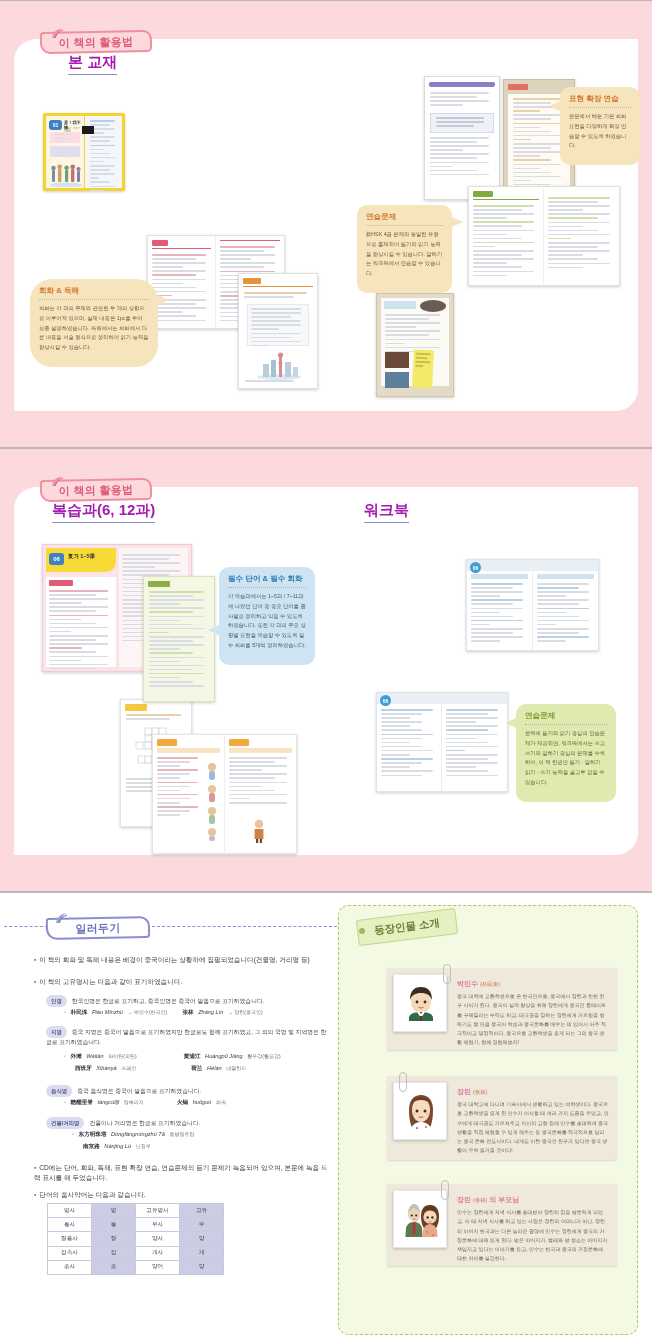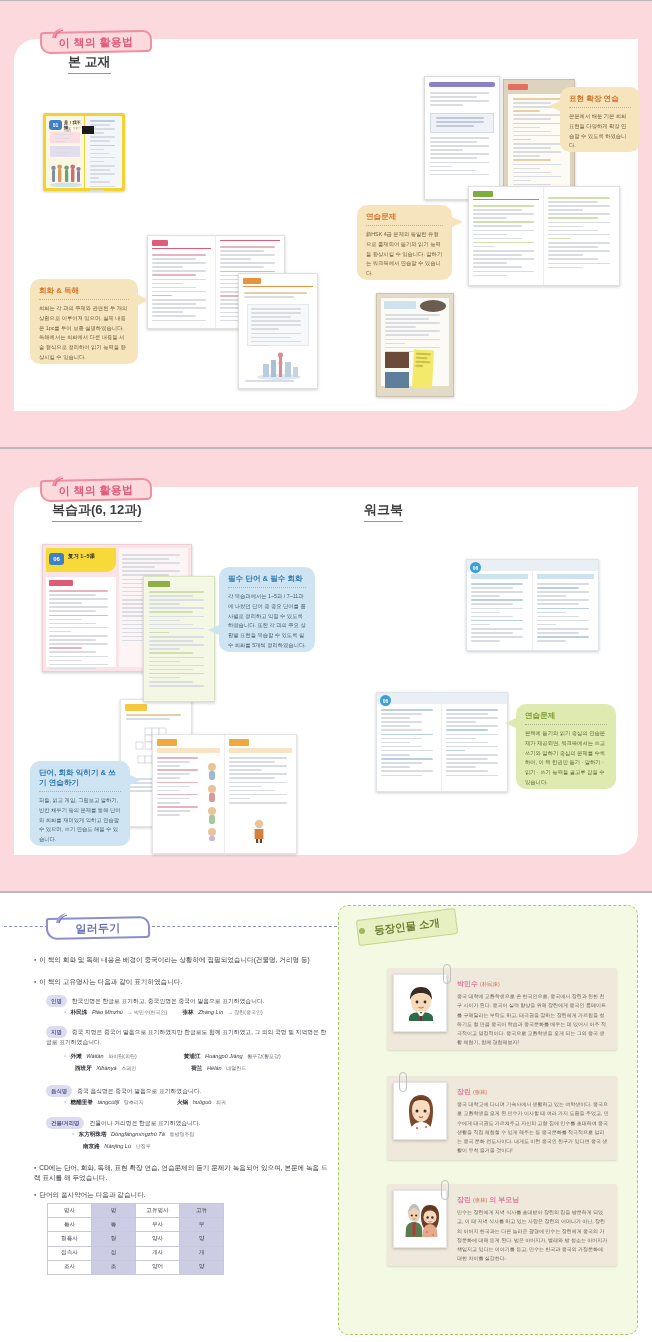--- a/index.html
+++ b/index.html
@@ -58,27 +58,27 @@
     background:#9fb85f; z-index:3;
   }
   .tag-badge .taglabel {
     position:absolute; left:6px; top:2px; width:100px; height:26px; z-index:4;
     display:flex; align-items:center; justify-content:center;
     font-size:10.5px; font-weight:bold; color:#6d7f35;
     transform: rotate(-7deg);
   }
 
   .section-title {
-    position:absolute; z-index:4; font-size:13px; font-weight:bold; color:#404040;
+    position:absolute; z-index:4; font-size:15px; font-weight:bold; color:#a21caf;
     border-bottom:1.2px solid #8b8fcc; padding-bottom:2px;
   }
 
   
   .callout {
-    position:absolute; z-index:6; border-radius:10px; padding:7px 9px 1px 9px;
+    position:absolute; z-index:6; border-radius:10px; padding:7px 9px 14px 9px;
   }
   .callout .ctitle {
     font-size:7.6px; font-weight:bold; margin:0 0 4px 0; padding-bottom:3px;
     border-bottom:1px dotted rgba(0,0,0,.22);
   }
   .callout .cbody { font-size:5.3px; line-height:1.85; color:#5a5348; }
   .callout .cstep { font-size:5.3px; line-height:1.9; color:#5a5348; }
 
   .callout.cream { background:#f6e4bd; }
   .callout.cream .ctitle { color:#d4762e; }
@@ -399,21 +399,21 @@
               <circle cx="25.5" cy="13" r="2" fill="#d88b95"></circle>
             </g>
           <rect x="38" y="17" width="5" height="10" fill="#c5d6e2"></rect>
         </svg>
       </span>
       <div class="lines" style="top:106px; left:6px; right:6px;">
         <div class="ln m"></div>
       </div>
     </div>
 
-    <div class="callout cream" style="left:30px; top:278px; width:108px;">
+    <div class="callout cream" style="left:30px; top:278px; width:128px;border-radius:22px;">
       <div class="ctitle">회화 &amp; 독해</div>
       <div class="cbody">회화는 각 과의 주제와 관련된 두 개의 상황으로 이루어져 있으며, 실제 내용은 1pc를 두어 보충 설명하였습니다. 독해에서는 회화에서 다룬 내용을 서술 형식으로 정리하여 읽기 능력을 향상시킬 수 있습니다.</div>
       <span class="tail r-cream" style="right:-11px; top:16px;"></span>
     </div>
 
     <div class="spread" style="left:468px; top:185px; width:152px; height:100px; border:1px solid #e0e0e0;">
       <div style="position:absolute; left:0; top:0; width:50%; bottom:0; border-right:1px solid #eee;">
         <div style="position:absolute; left:4px; top:4px; width:20px; height:6px; background:#7fae3f; border-radius:1px;"></div>
         <div style="position:absolute; left:4px; top:12px; right:4px; height:1.2px; background:#7fae3f;"></div>
         <div class="lines" style="top:18px; left:4px; right:4px;">
@@ -755,25 +755,20 @@
           <svg width="16" height="24" viewBox="0 0 16 24">
             <circle cx="8" cy="5" r="4.2" fill="#e8c49a"></circle>
             <path d="M3.6 10 h8.8 v10 h-8.8 z" fill="#d4803f"></path>
             <rect x="5" y="20" width="2.2" height="4" fill="#5a4a3a"></rect>
               <rect x="8.8" y="20" width="2.2" height="4" fill="#5a4a3a"></rect>
           </svg>
         </span>
       </div>
     </div>
 
-    <div class="callout blue" style="left:30px; top:312px; width:100px;">
-      <div class="ctitle">단어, 회화 익히기 &amp; 쓰기 연습하기</div>
-      <div class="cbody">퍼즐, 읽고 게임, 그림보고 말하기, 빈칸 채우기 등의 문제를 통해 단어와 회화를 재미있게 익히고 연습할 수 있으며, 쓰기 연습도 해볼 수 있습니다.</div>
-      <span class="tail r-blue" style="right:-11px; top:14px;"></span>
-    </div>
 
     <div class="spread" style="left:376px; top:243px; width:132px; height:100px; border:1px solid #dfe4ea;">
       <div style="position:absolute; left:0; top:0; right:0; height:11px; background:#eaeff5;"></div>
       <div class="chapnum" style="left:3px; top:2px; background:#3f9fd4; border-radius:50%; width:11px; height:11px; font-size:5px;">06</div>
       <div style="position:absolute; left:0; top:0; width:50%; bottom:0; border-right:1px solid #eee;">
         <div class="lines" style="top:16px; left:4px; right:4px;">
           <div class="ln l blue2"></div>
             <div class="ln m"></div>
             <div class="ln s"></div>
             <div class="ln m"></div>

